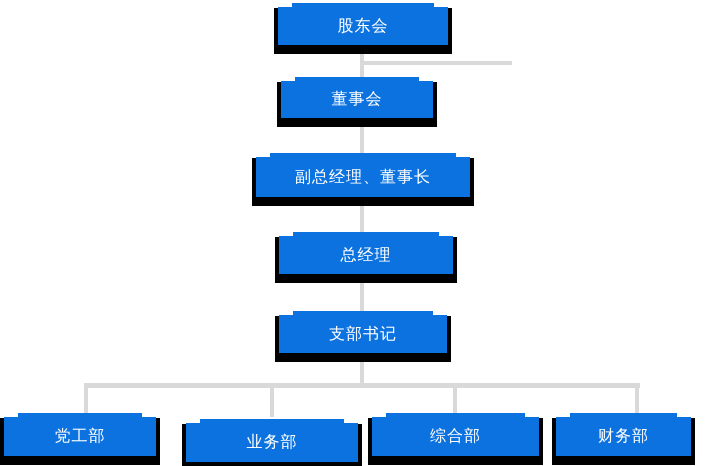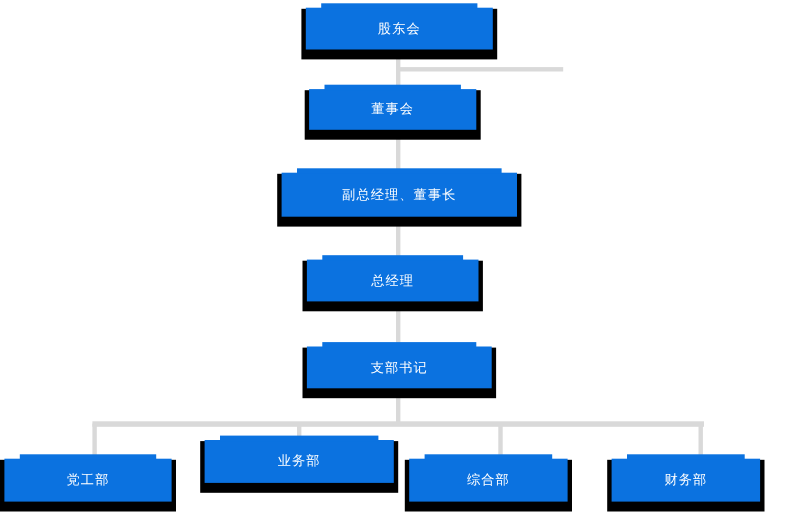--- a/index.html
+++ b/index.html
@@ -11,21 +11,21 @@
     overflow: hidden;
     font-family: "DejaVu Sans", "Liberation Sans", sans-serif;
   }
   .node {
     position: absolute;
     background: var(--node-fill, #0b72e0);
     color: var(--node-text, #ffffff);
     display: flex;
     align-items: center;
     justify-content: center;
-    font-size: 12px;
+    font-size: 16px;
     letter-spacing: 1px;
     box-shadow: 0 5px 0 4px var(--shadow, #000000);
     z-index: 2;
   }
   
   .node::before {
     content: "";
     position: absolute;
     top: -4px;
     left: 14px;
@@ -63,37 +63,37 @@
 
 
   <div class="node" style="left:281px;top:81px;width:152px;height:37px">
     <span class="node-label">董事会</span>
   </div>
 
   <div class="node" style="left:256px;top:157px;width:214px;height:40px">
     <span class="node-label">副总经理、董事长</span>
   </div>
 
-  <div class="node" style="left:279px;top:236px;width:156px;height:38px">
+  <div class="node" style="left:279px;top:236px;width:174px;height:38px">
     <span class="node-label">总经理</span>
   </div>
 
   <div class="node" style="left:279px;top:315px;width:168px;height:38px">
     <span class="node-label">支部书记</span>
   </div>
 
   <div class="node" style="left:4px;top:417px;width:152px;height:39px">
     <span class="node-label">党工部</span>
   </div>
 
-  <div class="node" style="left:186px;top:400px;width:172px;height:39px">
+  <div class="node" style="left:186px;top:423px;width:172px;height:39px">
     <span class="node-label">业务部</span>
   </div>
 
-  <div class="node" style="left:372px;top:417px;width:144px;height:39px">
+  <div class="node" style="left:372px;top:417px;width:167px;height:39px">
     <span class="node-label">综合部</span>
   </div>
 
   <div class="node" style="left:556px;top:417px;width:135px;height:39px">
     <span class="node-label">财务部</span>
   </div>
 
 </div>
 
 </body></html>

